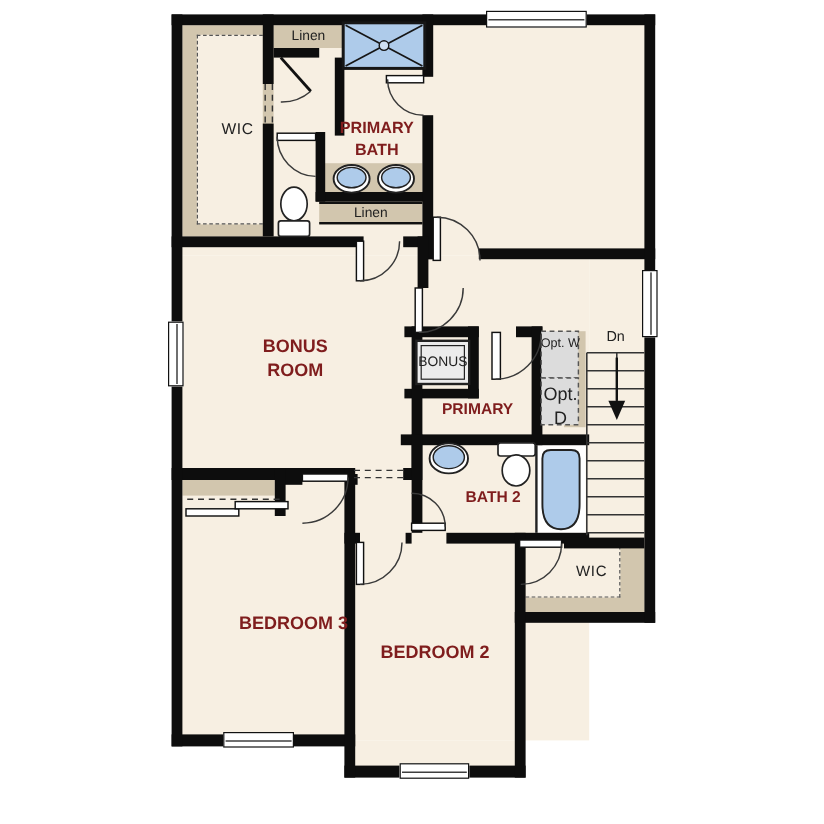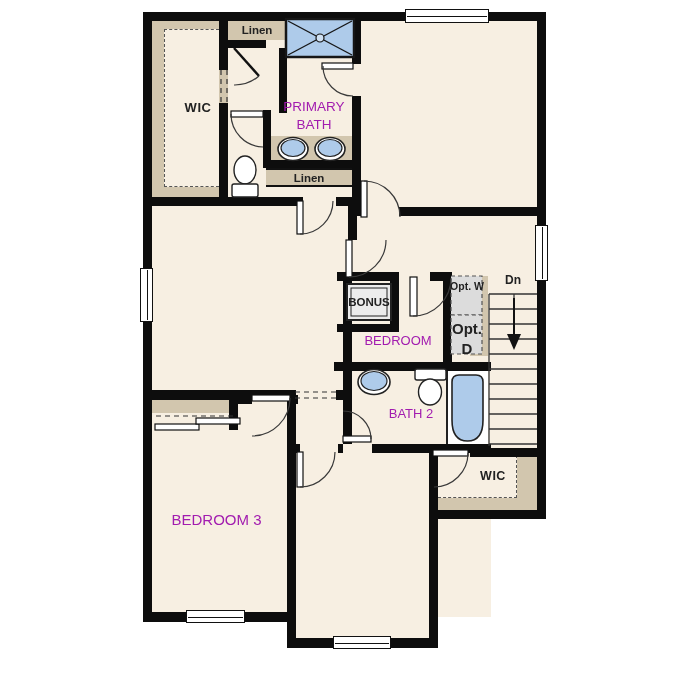--- a/index.html
+++ b/index.html
@@ -7,22 +7,22 @@
          font-family:"Liberation Sans", sans-serif;}
   .cream{position:absolute;background:#f7efe2;}
   .tan{position:absolute;background:#d2c6ae;}
   .wall{position:absolute;background:#0d0d0d;}
   .dashin{position:absolute;background:#f7efe2;border:1px dashed #555;box-sizing:border-box;}
   .win{position:absolute;background:#fff;border:1.5px solid #111;box-sizing:border-box;}
   .win .mid{position:absolute;background:#111;}
   .win.h .mid{left:1px;right:1px;top:50%;height:1px;}
   .win.v .mid{top:1px;bottom:1px;left:50%;width:1px;}
   .whitebox{position:absolute;background:#ffffff;}
-  .lbl{position:absolute;font-weight:normal;color:#a21caf;text-align:center;line-height:1.3;}
-  .lbl.plain{font-weight:bold;color:#222;}
+  .lbl{position:absolute;font-weight:bold;color:#7f1d1d;text-align:center;line-height:1.3;}
+  .lbl.plain{font-weight:normal;color:#222;}
   svg.overlay{position:absolute;left:0;top:0;z-index:30;pointer-events:none;}
   .z1{z-index:1}.z2{z-index:5}.z3{z-index:10}.z4{z-index:20}.z6{z-index:40}
 </style>
 </head>
 <body>
 
 <div id="stage">
 
   <div class="cream z1" style="left:147px;top:16px;width:395px;height:197px"></div>
   <div class="cream z1" style="left:147px;top:213px;width:344px;height:404px"></div>
@@ -212,21 +212,23 @@
     <g>
       <rect x="155" y="424" width="44" height="6" fill="#fff" stroke="#111" stroke-width="1.2"></rect>
       <rect x="196" y="418" width="44" height="6" fill="#fff" stroke="#111" stroke-width="1.2"></rect>
     </g>
   </svg>
 
   <div class="lbl plain z6" style="left:168px;top:100px;width:60px;font-size:13px;letter-spacing:.5px">WIC</div>
   <div class="lbl plain z6" style="left:228px;top:23px;width:58px;font-size:11.5px">Linen</div>
   <div class="lbl z6" style="left:276px;top:98px;width:76px;font-size:13.5px">PRIMARY BATH</div>
   <div class="lbl plain z6" style="left:266px;top:171px;width:86px;font-size:11.5px">Linen</div>
+  <div class="lbl z6" style="left:205px;top:279px;width:82px;font-size:15px">BONUS ROOM</div>
   <div class="lbl plain z6" style="left:347px;top:295px;width:44px;font-size:11.5px">BONUS</div>
-  <div class="lbl z6" style="left:352px;top:333px;width:92px;font-size:13px">BEDROOM</div>
+  <div class="lbl z6" style="left:352px;top:333px;width:92px;font-size:13px">PRIMARY</div>
   <div class="lbl plain z6" style="left:449px;top:280px;width:36px;font-size:10.5px">Opt. W</div>
   <div class="lbl plain z6" style="left:449px;top:319px;width:36px;font-size:15px">Opt. D</div>
   <div class="lbl plain z6" style="left:498px;top:273px;width:30px;font-size:12px">Dn</div>
   <div class="lbl z6" style="left:385px;top:406px;width:52px;font-size:13px">BATH 2</div>
   <div class="lbl plain z6" style="left:470px;top:468px;width:46px;font-size:12.5px;letter-spacing:.5px">WIC</div>
-  <div class="lbl z6" style="left:140px;top:510px;width:153px;font-size:15px">BEDROOM 3</div>
+  <div class="lbl z6" style="left:168px;top:510px;width:153px;font-size:15px">BEDROOM 3</div>
+  <div class="lbl z6" style="left:296px;top:534px;width:133px;font-size:15px">BEDROOM 2</div>
 </div>
 
 </body></html>

